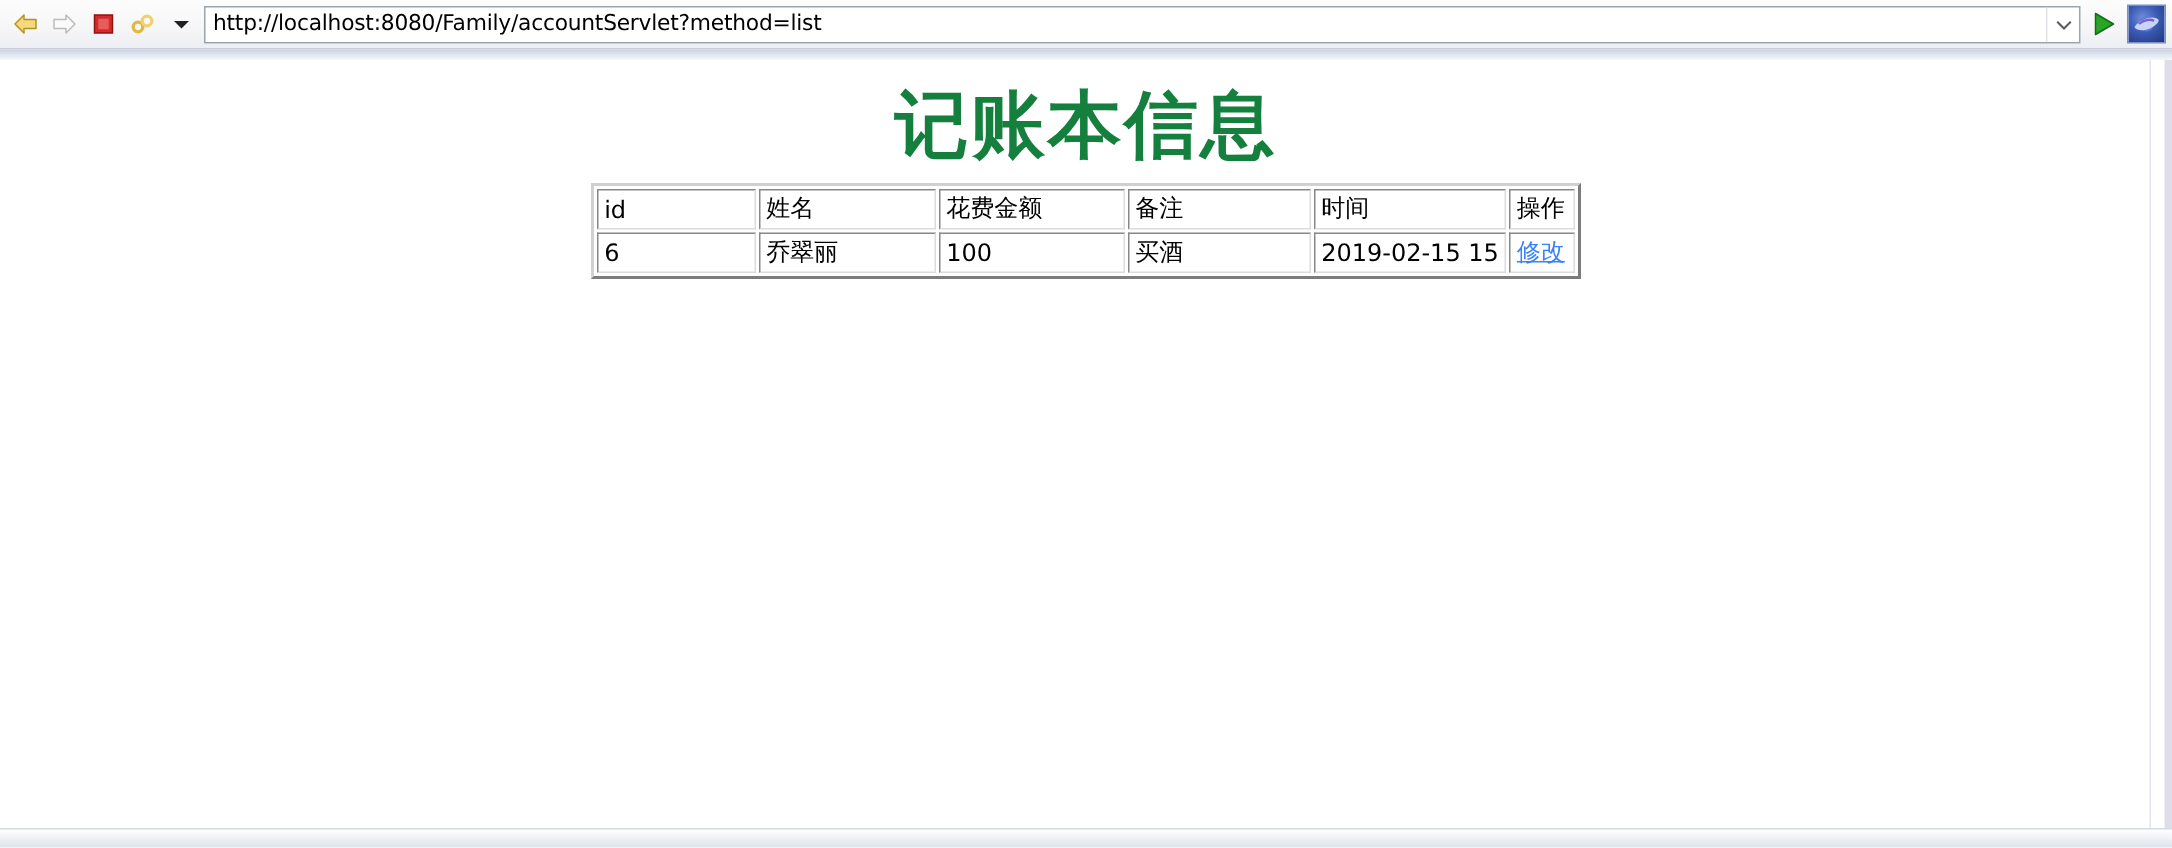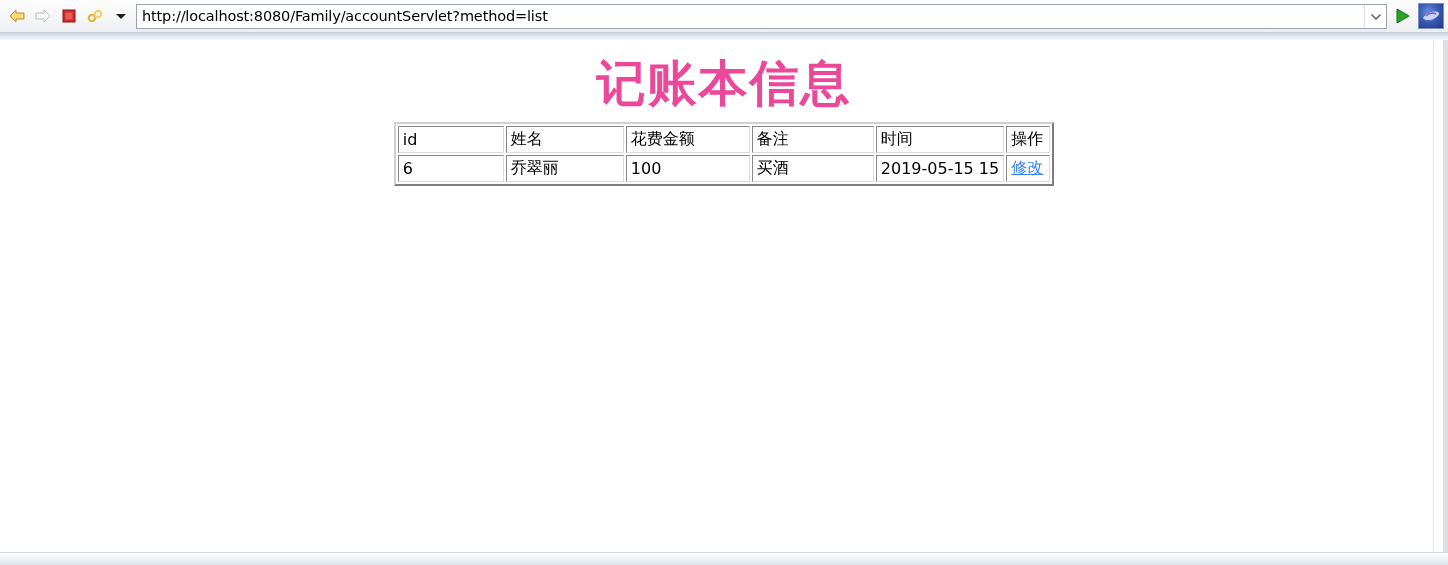--- a/index.html
+++ b/index.html
@@ -151,21 +151,21 @@
     border-top: 1px solid #d4d9e3;
     box-sizing: border-box;
   }
 
   
   .page-title {
     text-align: center;
     font-family: "Liberation Serif", "DejaVu Serif", serif;
     font-size: 49px;
     font-weight: bold;
-    color: #ec4899;
+    color: #15803d;
     margin: 0;
     padding-top: 16px;
     letter-spacing: 2px;
     line-height: 1.15;
   }
 
   .home-link-row {
     text-align: center;
     margin-top: 19px;
   }
@@ -300,21 +300,21 @@
           <th class="col-time">时间</th>
           <th class="col-op">操作</th>
         </tr>
       </thead>
       <tbody>
         <tr>
           <td class="col-id">6</td>
           <td class="col-name">乔翠丽</td>
           <td class="col-amount">100</td>
           <td class="col-remark">买酒</td>
-          <td class="col-time">2019-05-15 15</td>
+          <td class="col-time">2019-02-15 15</td>
           <td class="col-op">
             <a class="edit-link">修改</a>
           </td>
         </tr>
       </tbody>
     </table>
   </div>
 
 </div>
 

